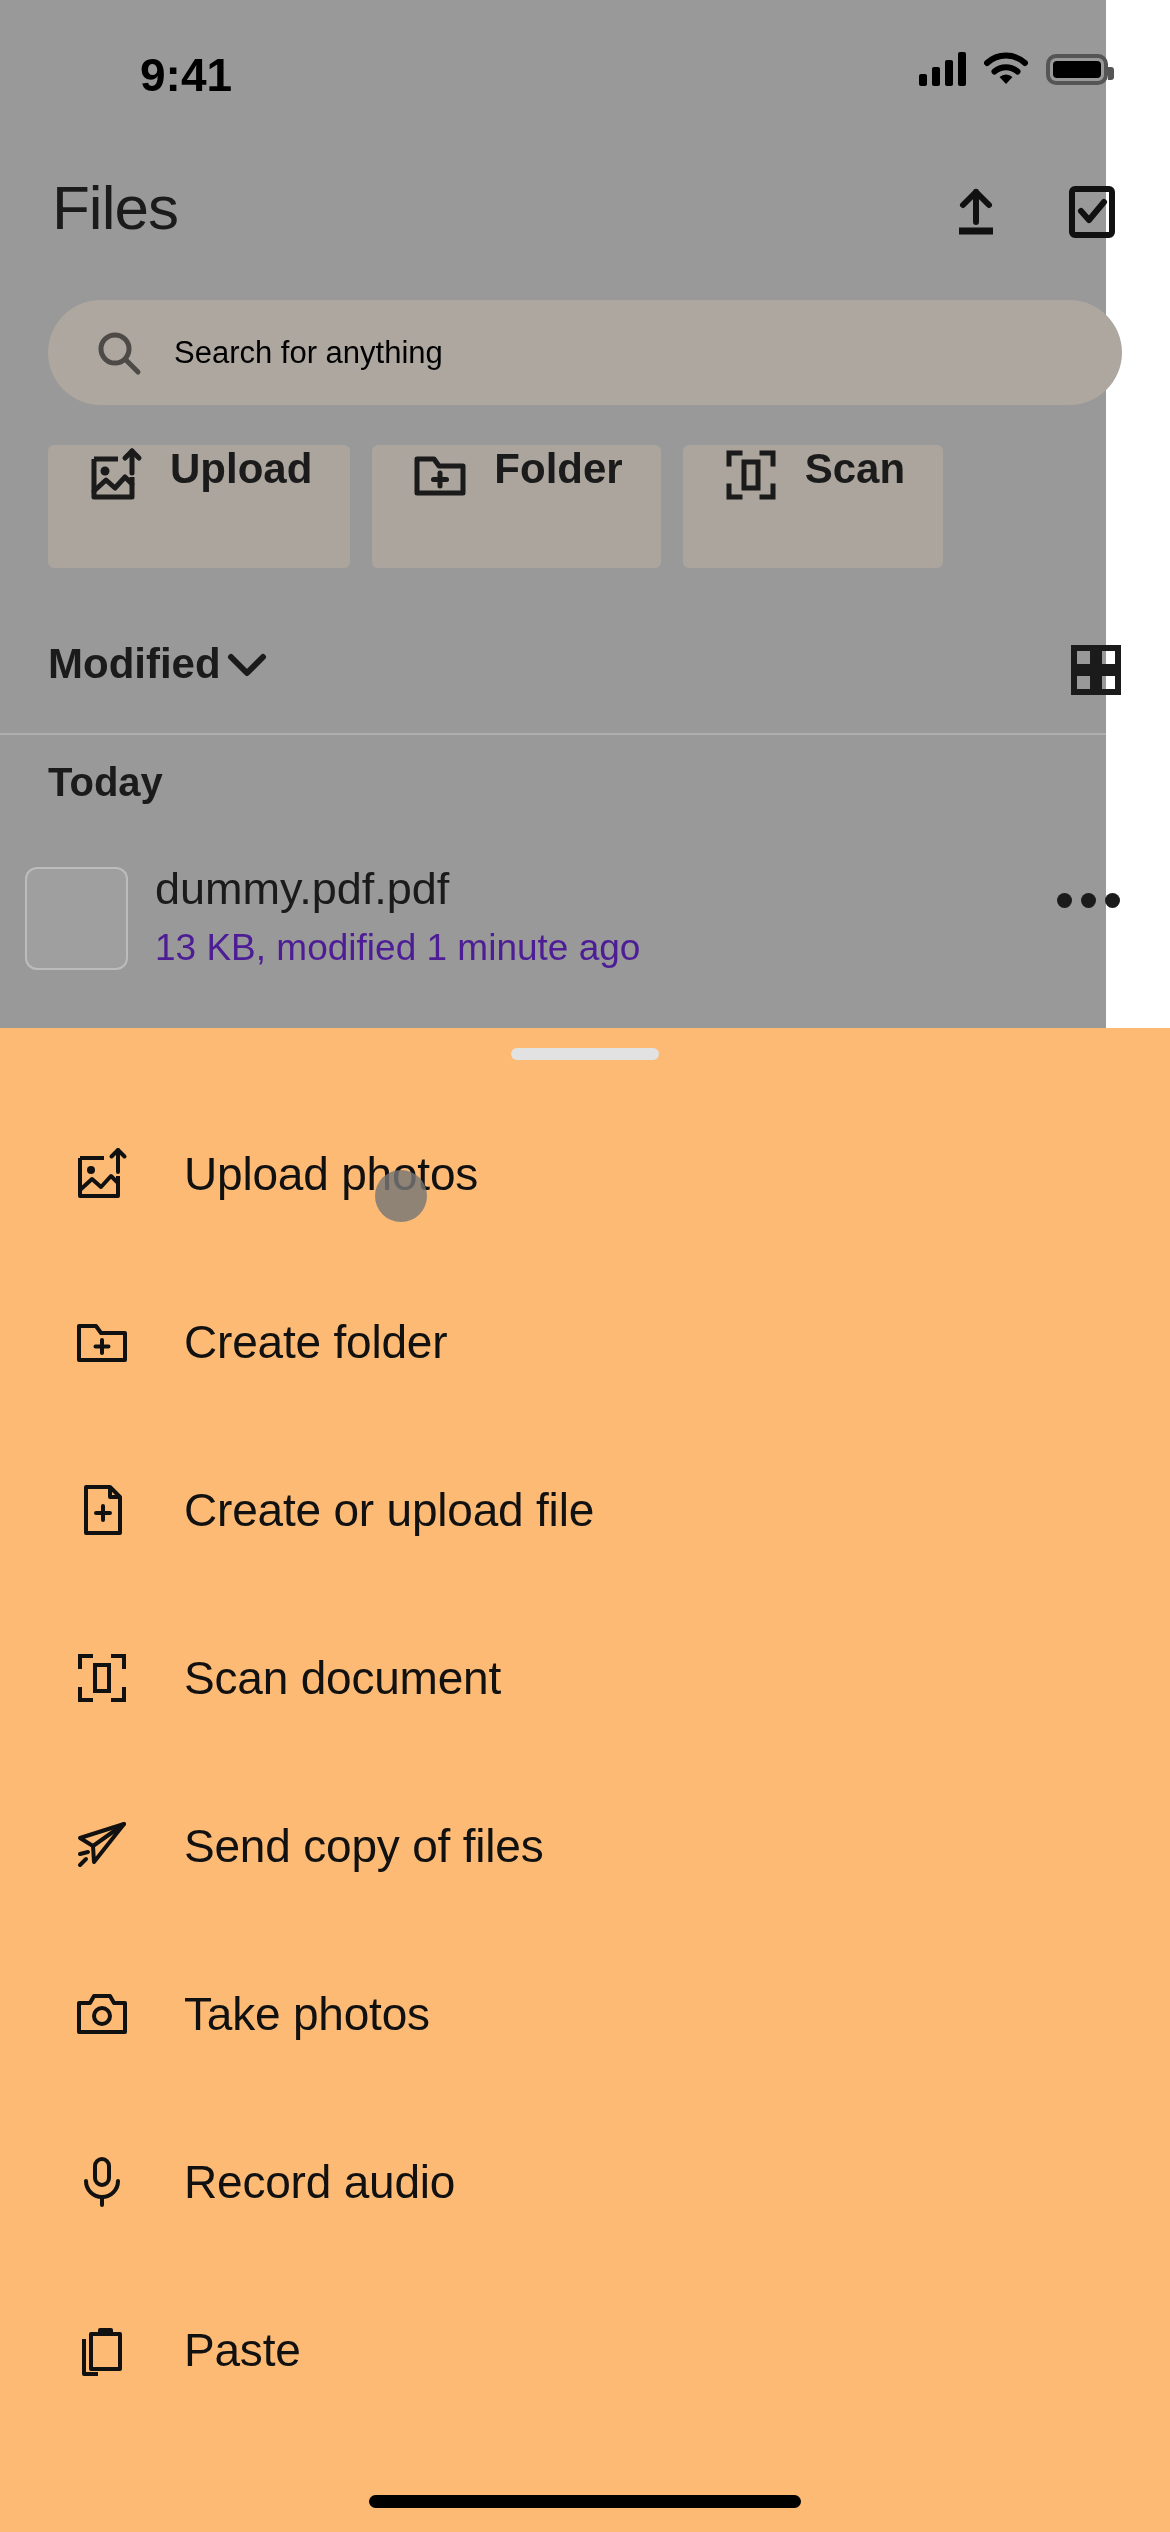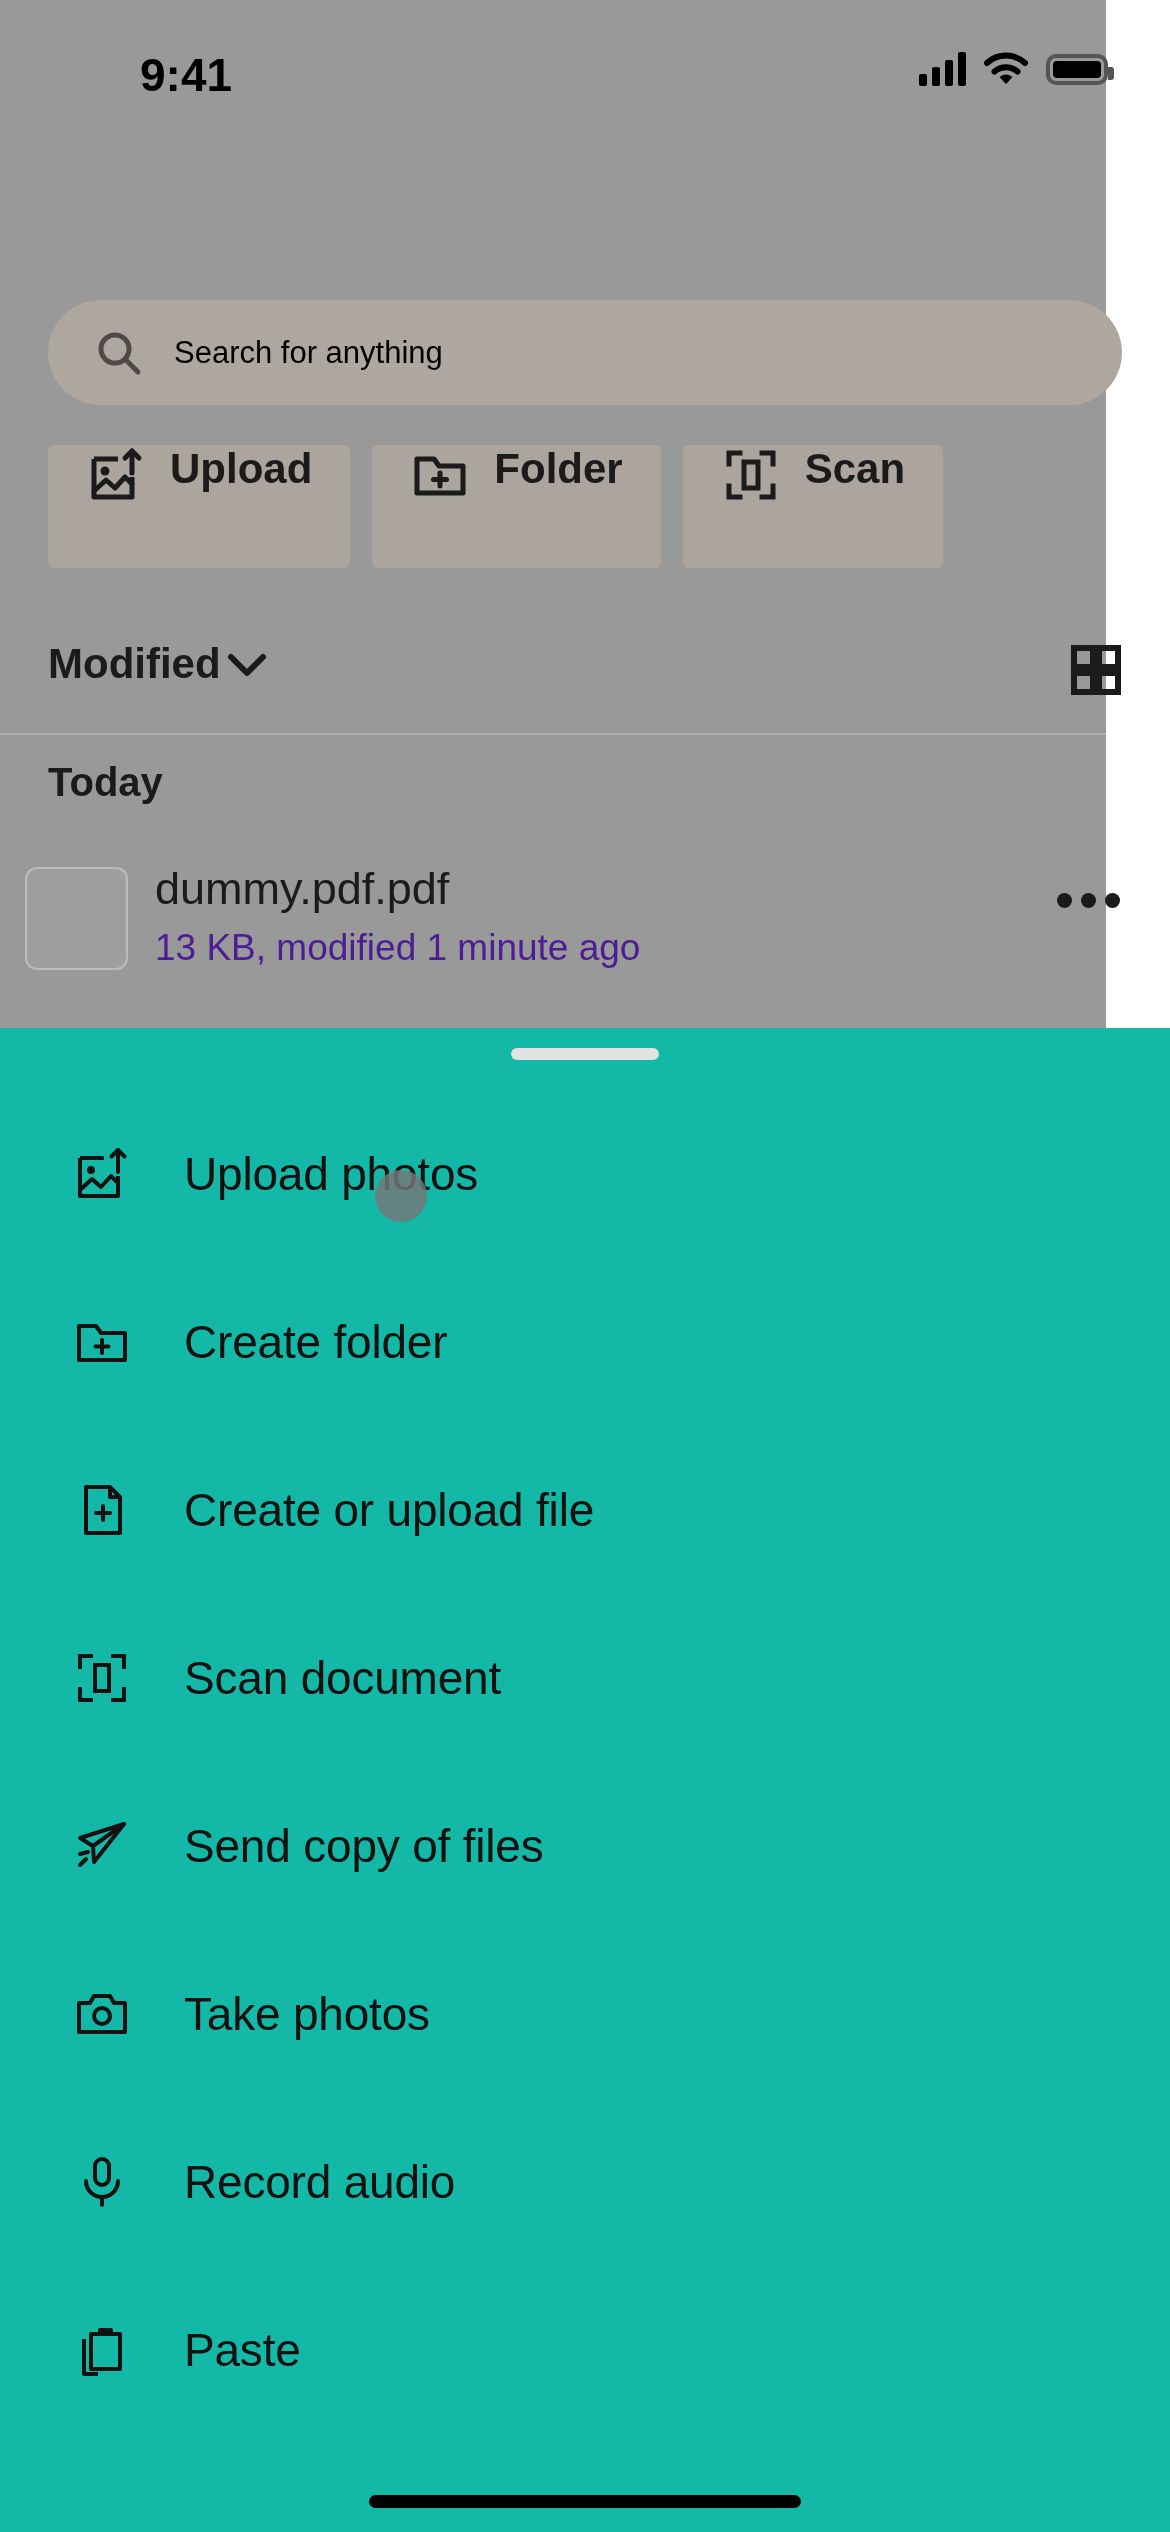--- a/index.html
+++ b/index.html
@@ -115,21 +115,21 @@
   }
   #file-more {
     position:absolute; right:50px; top:38px;
     display:flex; gap:9px;
   }
   #file-more span { width:15px; height:15px; border-radius:50%; background:#1b1b1b; }
 
   
   #bottom-sheet {
     position:absolute; left:0; top:1028px; width:1170px; height:1504px;
-    background:#14b8a6; border-radius:0;
+    background:#fdba74; border-radius:0;
   }
   #sheet-handle {
     position:absolute; left:50%; transform:translateX(-50%); top:20px;
     width:148px; height:12px; border-radius:6px; background:#e2e2e2;
   }
   #menu-list { position:absolute; left:0; top:62px; width:1170px; }
   .menu-item {
     height:168px; display:flex; align-items:center;
     padding-left:72px; gap:52px;
   }
@@ -171,20 +171,38 @@
           <path d="M10.5 19.5 A17.5 17.5 0 0 1 33.5 19.5" stroke="#000" stroke-width="6" fill="none" stroke-linecap="round"></path>
           <path d="M22 32 l-6.5 -7 a9.5 9.5 0 0 1 13 0 z" fill="#000"></path>
         </svg>
       </span>
       <span class="battery">
           <b></b>
         </span>
     </div>
   </div>
 
+  <div id="app-header">
+    <div id="page-title">Files</div>
+    <div id="header-actions">
+      <span class="hdr-btn">
+        <svg width="56" height="56" viewBox="0 0 56 56">
+          <path d="M28 8 L28 38" stroke="#111" stroke-width="6" stroke-linecap="round"></path>
+          <path d="M15 21 L28 8 L41 21" stroke="#111" stroke-width="6" fill="none" stroke-linecap="round" stroke-linejoin="round"></path>
+          <path d="M11 47 L45 47" stroke="#111" stroke-width="7" stroke-linecap="butt"></path>
+        </svg>
+      </span>
+      <span class="hdr-btn">
+        <svg width="56" height="56" viewBox="0 0 56 56">
+          <rect x="8" y="5" width="40" height="46" rx="3" stroke="#111" stroke-width="6" fill="none"></rect>
+          <path d="M17 27 L25 36 L40 18" stroke="#111" stroke-width="6" fill="none" stroke-linecap="round" stroke-linejoin="round"></path>
+        </svg>
+      </span>
+    </div>
+  </div>
 
   <div id="search-bar">
     <span>
       <svg width="50" height="50" viewBox="0 0 50 50">
         <circle cx="21" cy="21" r="14" stroke="#4d4a47" stroke-width="5" fill="none"></circle>
         <path d="M31.5 31.5 L44 44" stroke="#4d4a47" stroke-width="5" stroke-linecap="round"></path>
       </svg>
     </span>
     <span id="search-placeholder">Search for anything</span>
   </div>

